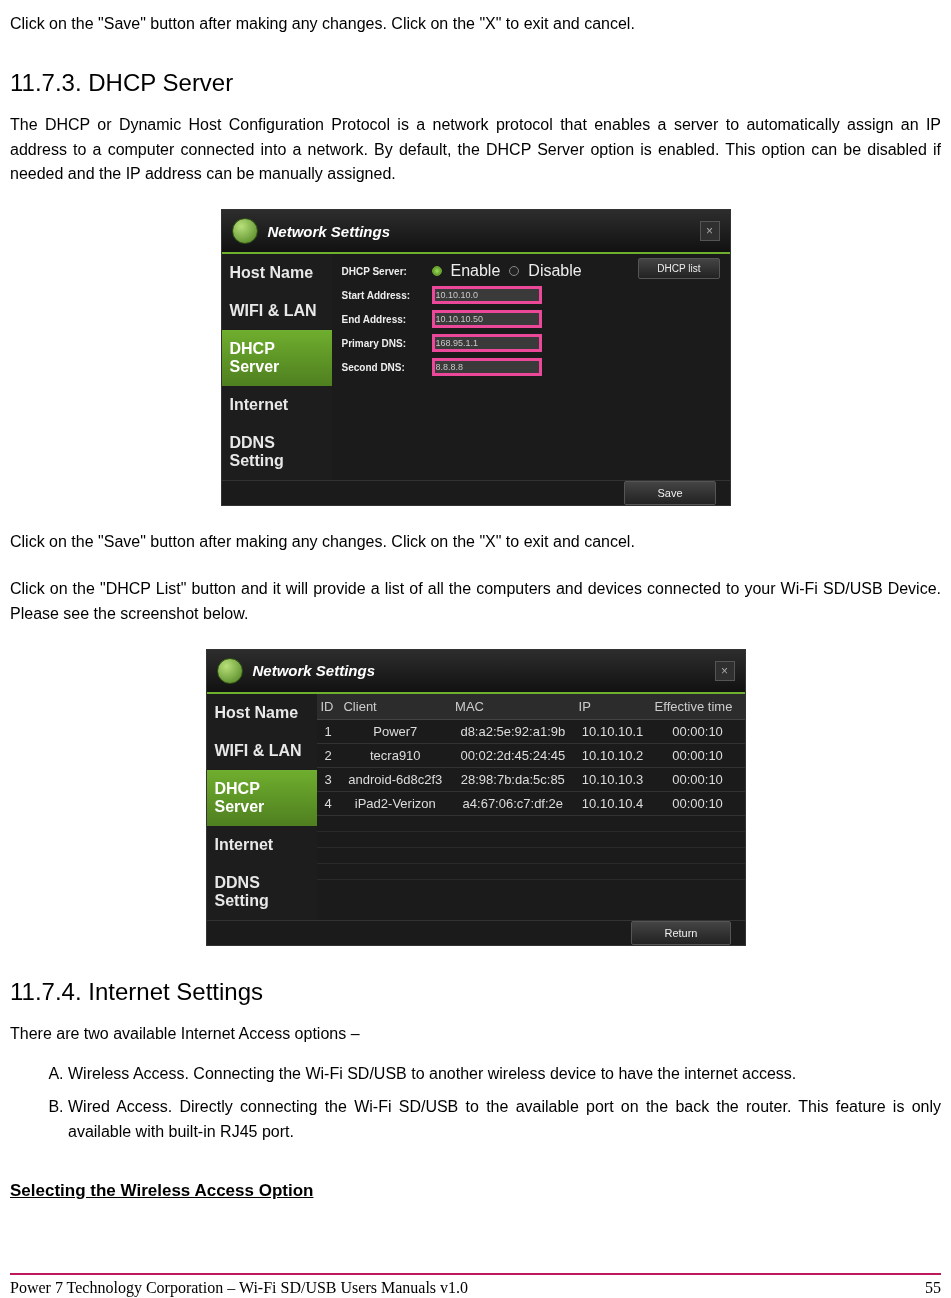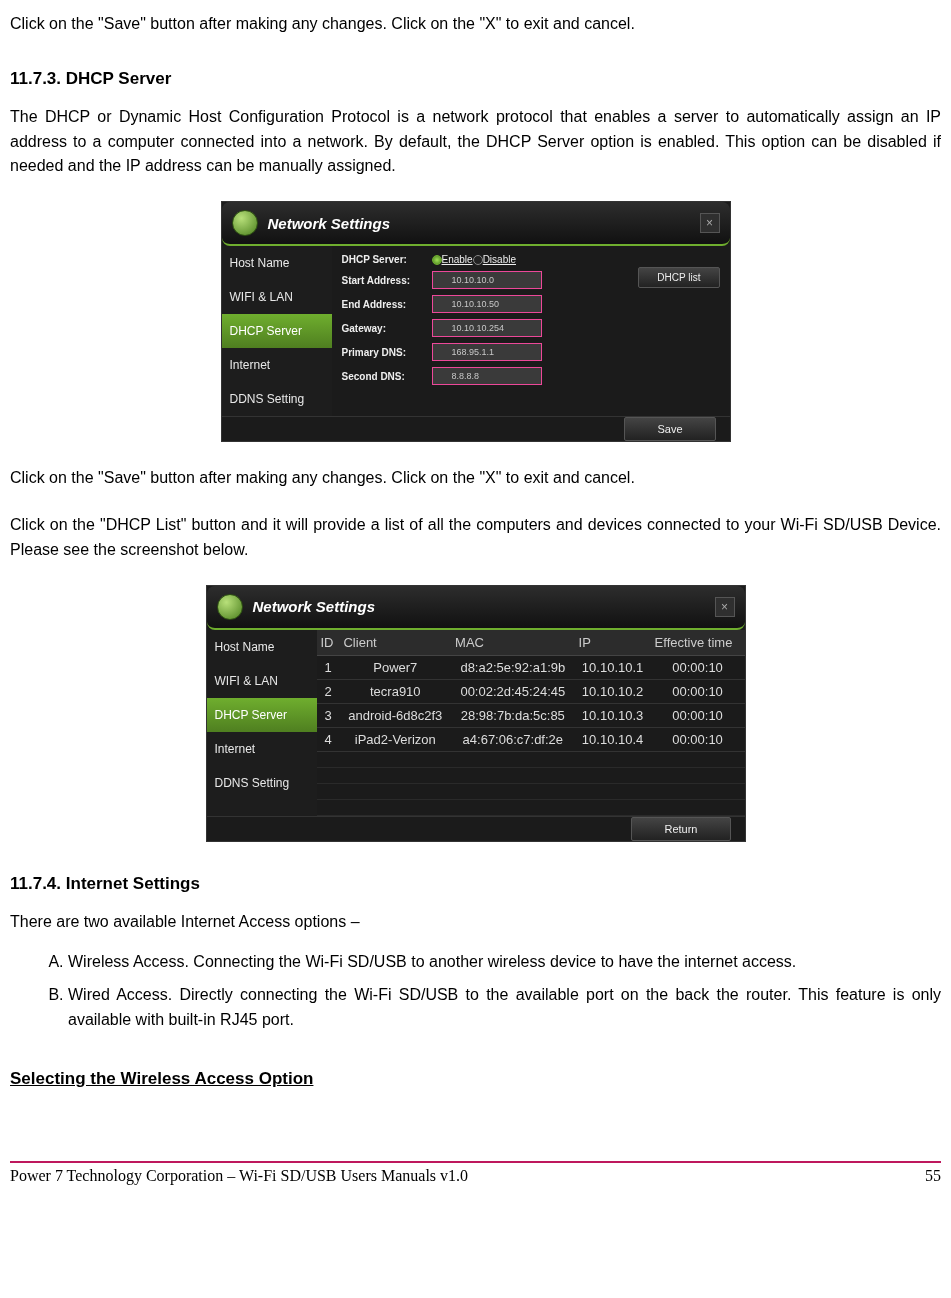--- a/index.html
+++ b/index.html
@@ -1,43 +1,43 @@
 <!DOCTYPE html>
 <html><head>
   <meta charset="utf-8">
   <style>
     * { box-sizing: border-box; margin: 0; padding: 0; }
     body { font-family: Arial, sans-serif; font-size: 16px; color: #000; background: #fff; padding: 8px 10px; width: 951px; }
     .para { margin: 4px 0 22px 0; line-height: 1.55; }
     .justify { text-align: justify; }
-    h2.section { font-size: 17px; font-weight: bold; margin: 32px 0 16px 0; }
+    h2.section { font-size: 24px; font-weight: normal; margin: 32px 0 16px 0; }
     .sub-underline { text-decoration: underline; font-weight: bold; margin-top: 36px; margin-bottom: 24px; font-size: 17px; }
     ol.alpha { list-style-type: upper-alpha; padding-left: 58px; margin: 6px 0 16px 0; }
     ol.alpha li { margin-bottom: 8px; line-height: 1.55; }
     .footer { border-top: 2px solid #be185d; margin-top: 72px; padding-top: 4px; display: flex; justify-content: space-between; font-family: "Times New Roman", serif; font-size: 16px; }
 
     
     .panel-wrap { text-align: center; margin: 10px 0 24px 0; }
     .panel { display: inline-block; background: #1b1b1b; border: 1px solid #333; width: 510px; text-align: left; font-family: Arial, sans-serif; color: #fff; position: relative; }
-    .panel-header { background: linear-gradient(#2d2d2d, #111); padding: 8px 10px; border-bottom: 2px solid #6fae2e; display: flex; align-items: center; gap: 10px; border-radius: 8px; }
+    .panel-header { background: linear-gradient(#2d2d2d, #111); padding: 8px 10px; border-bottom: 2px solid #6fae2e; display: flex; align-items: center; gap: 10px; }
     .panel-header .hicon { width: 26px; height: 26px; border-radius: 50%; background: radial-gradient(circle at 35% 30%, #b8e07a, #4a7f1d); flex: none; border: 1px solid #2e5112; }
     .panel-header .htitle { font-size: 15px; font-weight: bold; font-style: italic; flex: 1; }
     .panel-header .xbtn { width: 20px; height: 20px; background: #2f2f2f; border: 1px solid #555; color: #aaa; font-size: 12px; display: flex; align-items: center; justify-content: center; cursor: pointer; }
     .panel-body { display: flex; min-height: 170px; }
-    .sidebar { width: 110px; background: #1d1d1d; font-size: 12px; font-weight: normal; }
+    .sidebar { width: 110px; background: #1d1d1d; font-size: 16px; font-weight: bold; }
     .sidebar .sitem { padding: 10px 8px; color: #e8e8e8; cursor: pointer; }
     .sidebar .sitem.active { background: linear-gradient(#6fae2e,#4f7f20); color: #fff; }
     .form-area { flex: 1; padding: 8px 10px; position: relative; font-size: 10px; }
     .form-row { display: flex; align-items: center; gap: 10px; margin-bottom: 6px; }
     .form-row .flabel { width: 80px; color: #eee; font-weight: bold; }
-    .form-row .finput { background: #3a3a3a; border: 1px solid #ec4899; color: #c8c8c8; height: 18px; padding: 0 19px; width: 110px; font-size: 9px; }
-    .radiogrp { display: flex; align-items: center; gap: 0; color: #eee; font-size: 10px; text-decoration: underline; }
+    .form-row .finput { background: #3a3a3a; border: 3px solid #ec4899; color: #c8c8c8; height: 18px; padding: 0 1px; width: 110px; font-size: 9px; }
+    .radiogrp { display: flex; align-items: center; gap: 9px; color: #eee; font-size: 16px; }
     .radiogrp .dot { width: 10px; height: 10px; border-radius: 50%; border: 1px solid #888; background: #222; display: inline-block; }
     .radiogrp .dot.on { background: radial-gradient(#9fe055,#4a7f1d); border-color: #6fae2e; }
-    .dhcp-list-btn { position: absolute; top: 21px; right: 10px; background: linear-gradient(#444,#222); border: 1px solid #555; color: #eee; font-size: 10px; padding: 4px 18px; border-radius: 2px; cursor: pointer; }
+    .dhcp-list-btn { position: absolute; top: 4px; right: 10px; background: linear-gradient(#444,#222); border: 1px solid #555; color: #eee; font-size: 10px; padding: 4px 18px; border-radius: 2px; cursor: pointer; }
     .panel-footer { text-align: right; padding: 0 14px; border-top: 1px solid #333; }
     .save-btn, .ret-btn { background: linear-gradient(#444,#222); border: 1px solid #555; color: #eee; font-size: 11px; padding: 5px 32px; border-radius: 2px; cursor: pointer; }
     table.dhcp-tbl { width: 100%; border-collapse: collapse; font-size: 13px; color: #ddd; }
     table.dhcp-tbl th { background: #2c2c2c; padding: 5px 4px; border-bottom: 1px solid #444; font-weight: normal; color: #ccc; }
     table.dhcp-tbl td { padding: 4px 4px; border-bottom: 1px solid #333; text-align: center; }
     table.dhcp-tbl tr.empty td { height: 16px; border-bottom: 1px solid #2a2a2a; }
   </style>
 </head>
 <body>
 
@@ -72,24 +72,20 @@
             <span>Disable</span>
           </div>
         </div>
         <div class="form-row">
           <div class="flabel">Start Address:</div>
           <input class="finput" value="10.10.10.0" style="">
         </div>
         <div class="form-row">
           <div class="flabel">End Address:</div>
           <input class="finput" value="10.10.10.50" style="">
-        </div>
-        <div class="form-row">
-          <div class="flabel">Gateway:</div>
-          <input class="finput" value="10.10.10.254" style="">
         </div>
         <div class="form-row">
           <div class="flabel">Primary DNS:</div>
           <input class="finput" value="168.95.1.1" style="">
         </div>
         <div class="form-row">
           <div class="flabel">Second DNS:</div>
           <input class="finput" value="8.8.8.8" style="">
         </div>
       </div>

